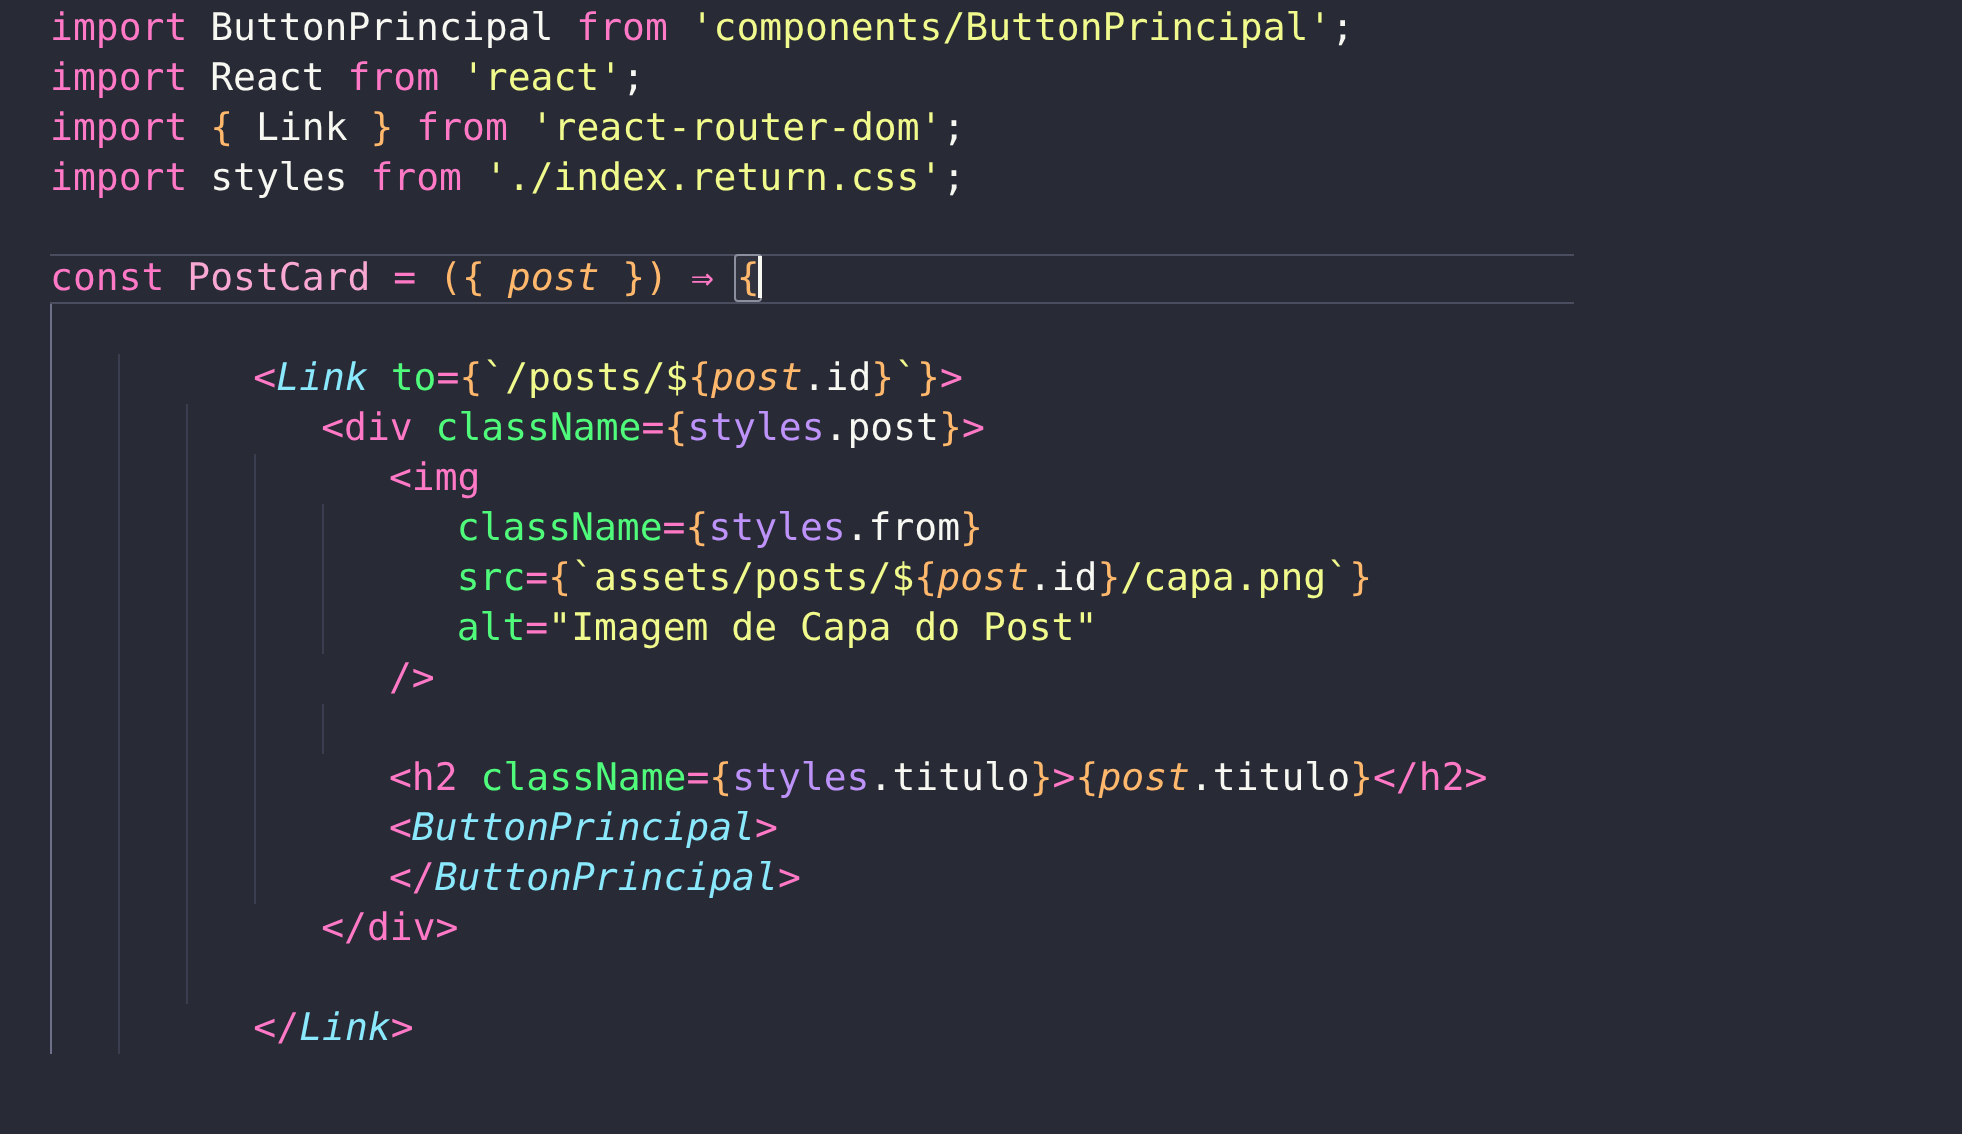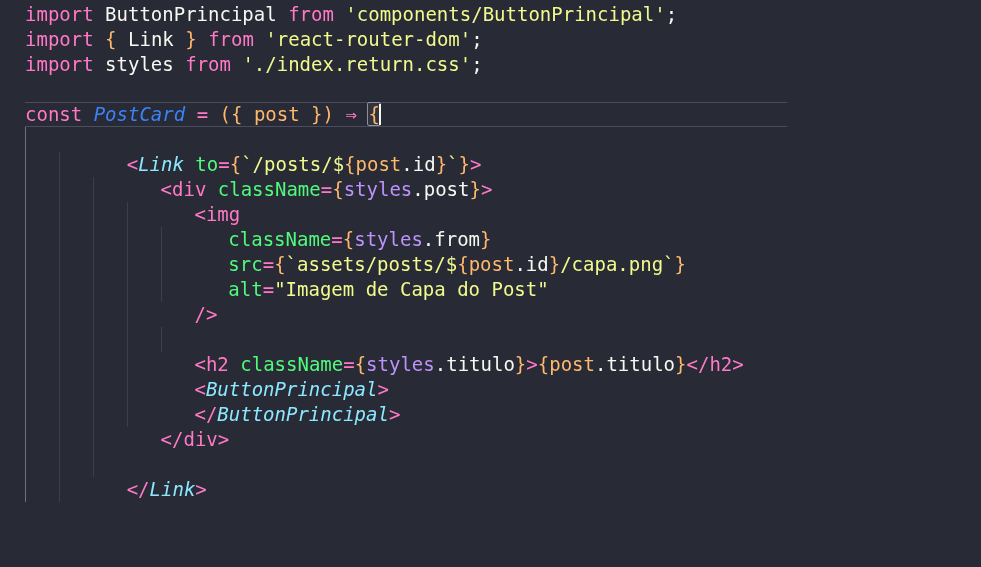--- a/index.html
+++ b/index.html
@@ -59,25 +59,25 @@
   }
   .ind.active {
     box-shadow: inset 1px 0 0 0 #6d7089;
   }
   .ind.plain {
     box-shadow: none;
   }
 
   
   .kw       { color: #ff79c6; }            
-  .fn       { color: #3b82f6; font-style: italic; }            
+  .fn       { color: #f9a8d4; }            
   .attr     { color: #50fa7b; }
   .comp     { color: #8be9fd; font-style: italic; }  
   .str      { color: #f1fa8c; }            
-  .param    { color: #ffb86c; }  
+  .param    { color: #ffb86c; font-style: italic; }  
   .punc     { color: #ffb86c; }            
   .purple   { color: #bd93f9; }            
   .txt      { color: #f8f8f2; }            
   .op       { color: #ff79c6; }            
 
   
   .bracket-match {
     outline: 1px solid #8c8f9e;
     background: rgba(255,255,255,0.045);
     border-radius: 1px;
@@ -92,20 +92,21 @@
   }
 </style>
 </head>
 <body>
 
 <div id="editor-root">
   <div class="code-area">
 
     <div class="line"><span class="kw">import</span><span class="txt"> </span><span class="txt">ButtonPrincipal</span><span class="txt"> </span><span class="kw">from</span><span class="txt"> </span><span class="str">'components/ButtonPrincipal'</span><span class="txt">;</span></div>
 
+    <div class="line"><span class="kw">import</span><span class="txt"> </span><span class="txt">React</span><span class="txt"> </span><span class="kw">from</span><span class="txt"> </span><span class="str">'react'</span><span class="txt">;</span></div>
 
     <div class="line"><span class="kw">import</span><span class="txt"> </span><span class="punc">{</span><span class="txt"> </span><span class="txt">Link</span><span class="txt"> </span><span class="punc">}</span><span class="txt"> </span><span class="kw">from</span><span class="txt"> </span><span class="str">'react-router-dom'</span><span class="txt">;</span></div>
 
     <div class="line"><span class="kw">import</span><span class="txt"> </span><span class="txt">styles</span><span class="txt"> </span><span class="kw">from</span><span class="txt"> </span><span class="str">'./index.return.css'</span><span class="txt">;</span></div>
 
     <div class="line"></div>
 
     <div class="line active-line"><span class="kw">const</span><span class="txt"> </span><span class="fn">PostCard</span><span class="txt"> </span><span class="op">=</span><span class="txt"> </span><span class="punc">(</span><span class="punc">{</span><span class="txt"> </span><span class="param">post</span><span class="txt"> </span><span class="punc">}</span><span class="punc">)</span><span class="txt"> </span><span class="op">⇒</span><span class="txt"> </span><span class="punc bracket-match">{</span><span class="caret"></span></div>
 
     <div class="line"><span class="ind active"></span></div>

